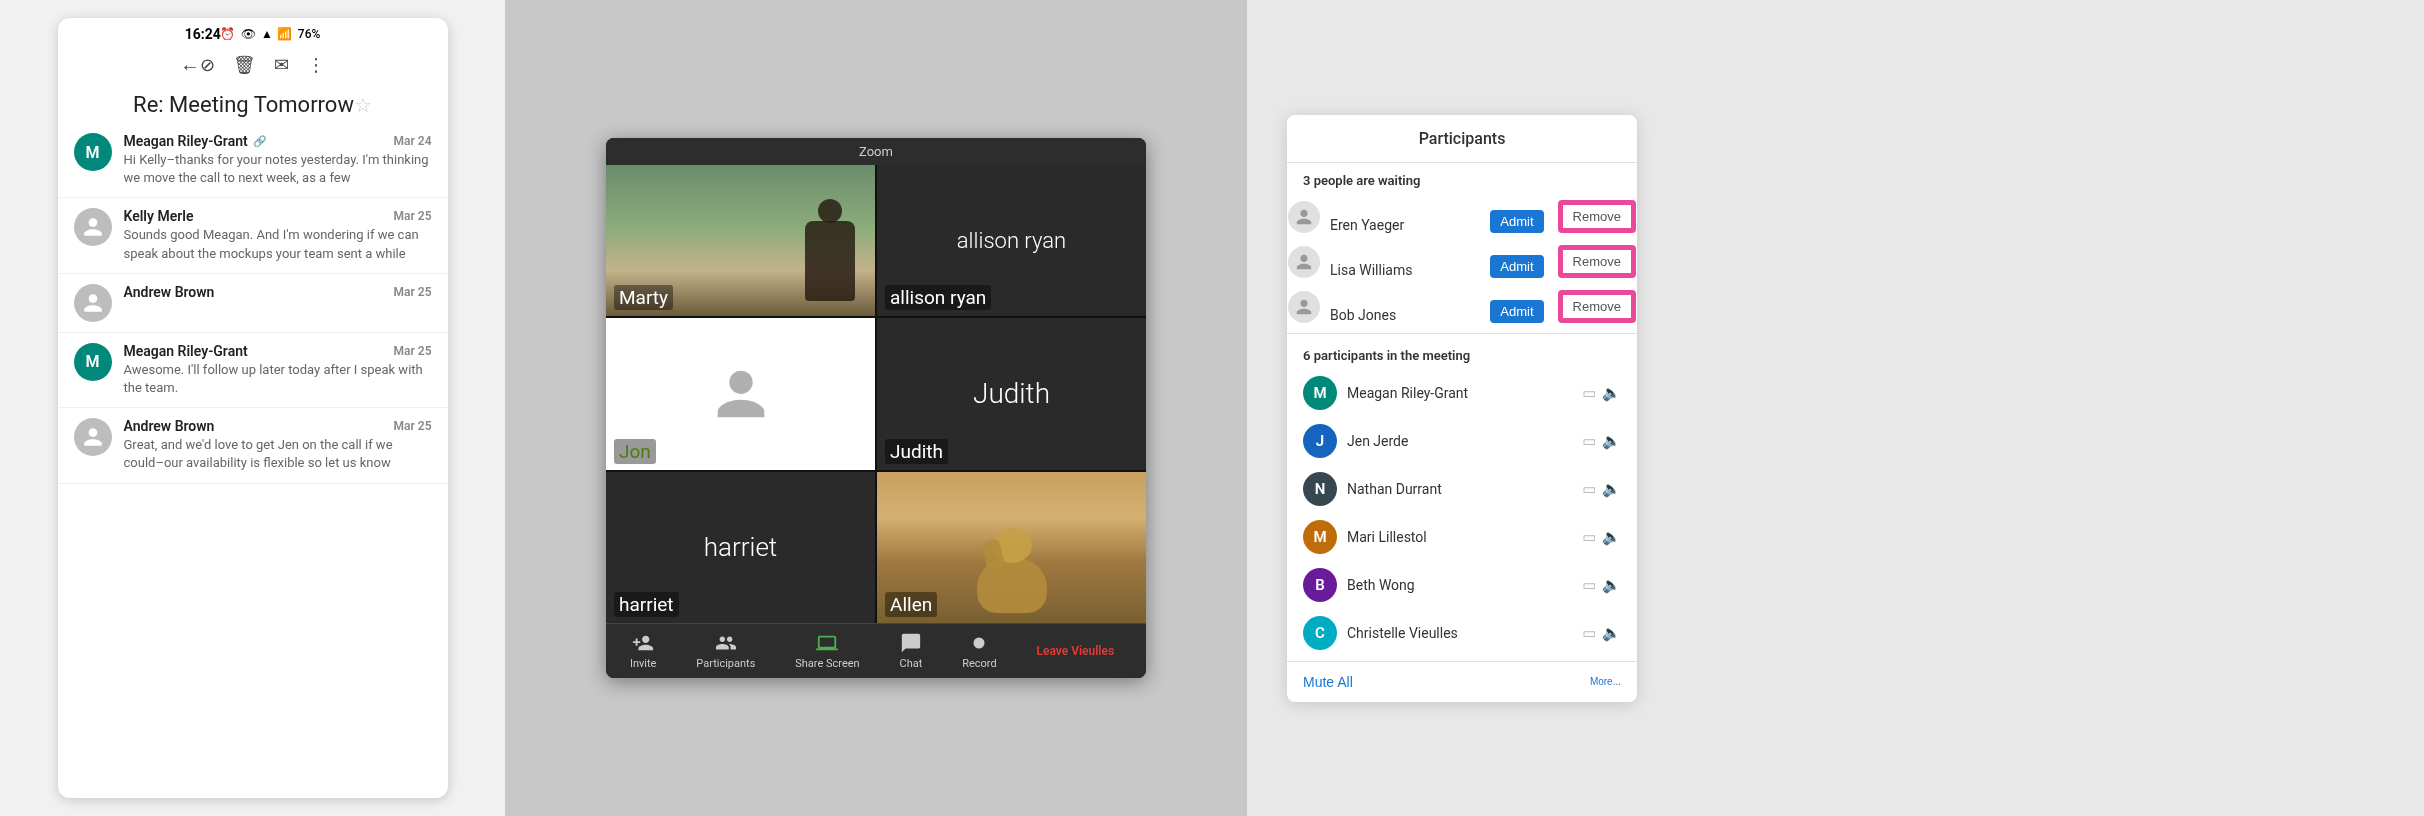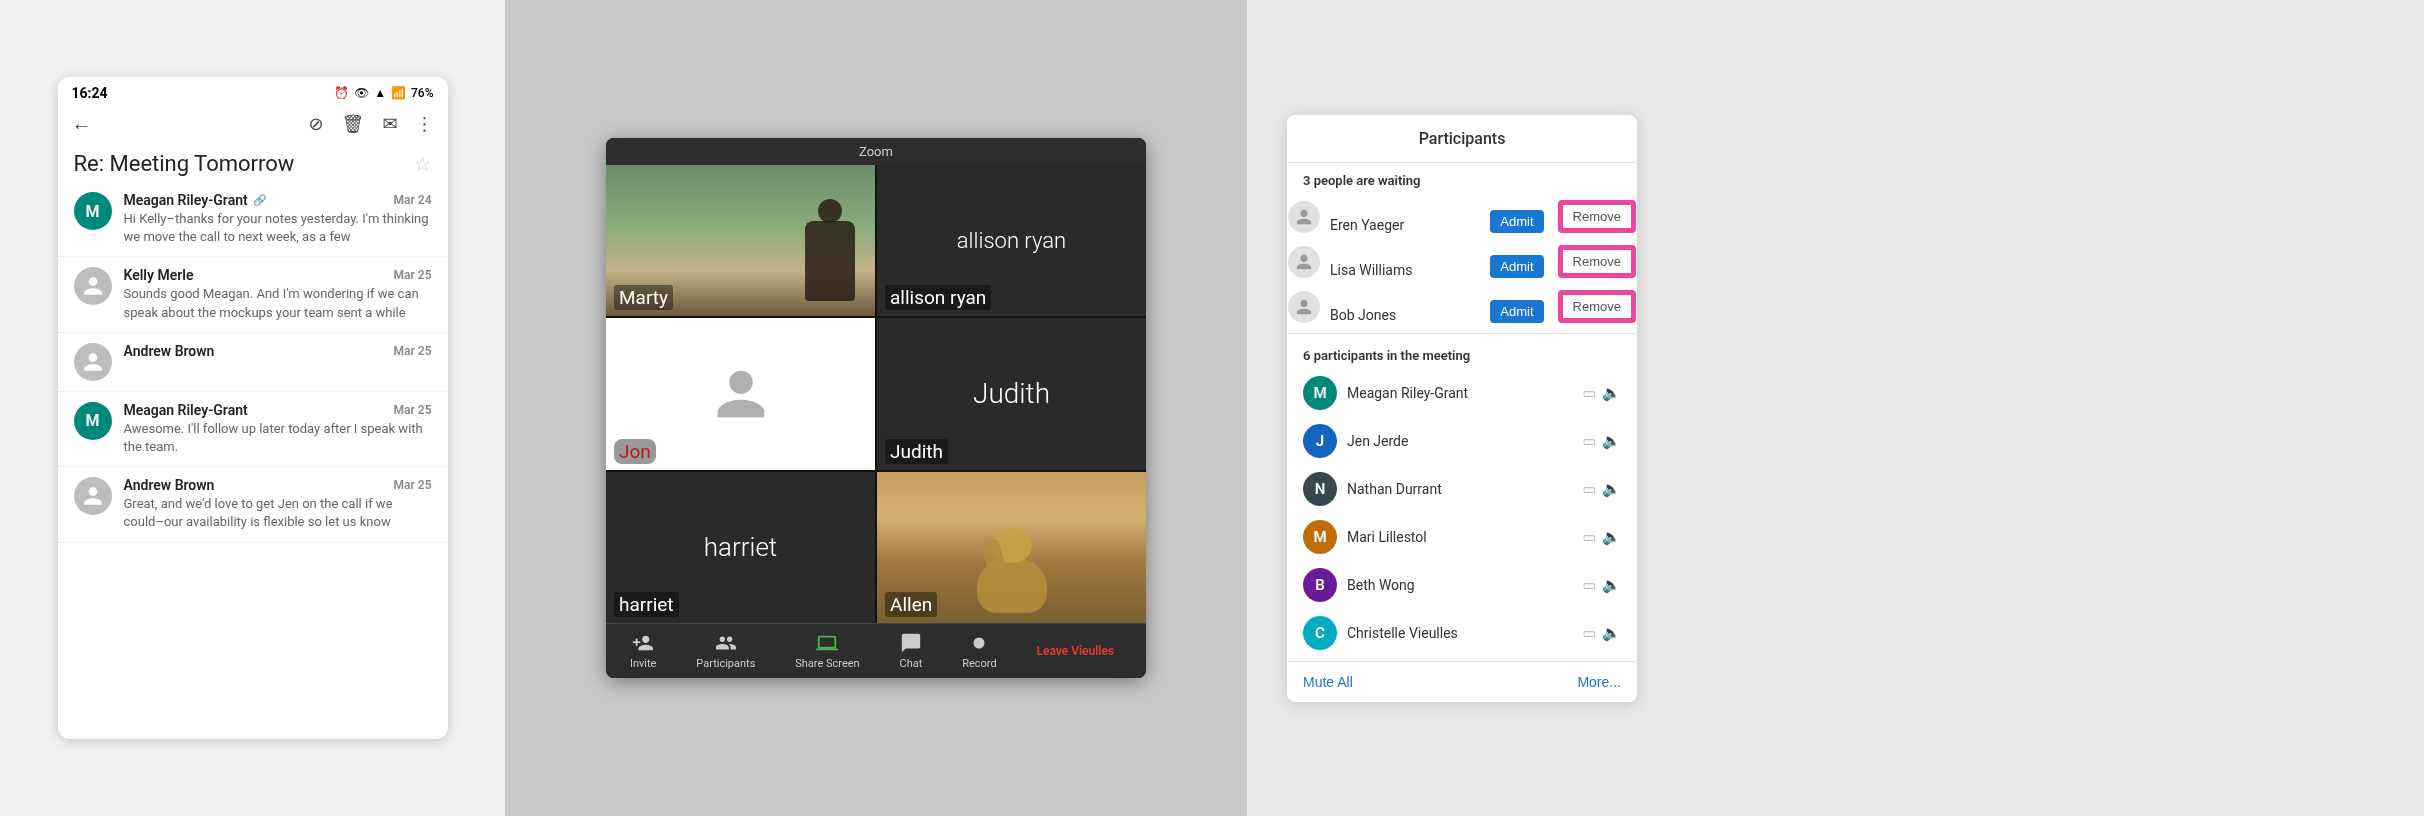--- a/index.html
+++ b/index.html
@@ -17,27 +17,28 @@
     .gmail-panel {
       width: 505px;
       height: 816px;
       background: #f1f1f1;
       display: flex;
       align-items: center;
       justify-content: center;
     }
     .phone-frame {
       width: 390px;
-      height: 662px;
+      height: 780px;
       background: #fff;
       border-radius: 12px;
       box-shadow: 0 2px 12px rgba(0,0,0,0.18);
       overflow: hidden;
       display: flex;
       flex-direction: column;
+      align-items: center;
     }
     .status-bar {
       background: #fff;
       padding: 8px 14px 4px 14px;
       display: flex;
       justify-content: space-between;
       align-items: center;
       font-size: 13px;
       font-weight: 500;
     }
@@ -306,21 +307,21 @@
     .mute-all-btn {
       color: #1976d2;
       font-size: 14px;
       font-weight: 500;
       background: none;
       border: none;
       cursor: pointer;
     }
     .more-btn {
       color: #1976d2;
-      font-size: 14px;
+      font-size: 10px;
       font-weight: 500;
       background: none;
       border: none;
       cursor: pointer;
     }
   </style>
 </head>
 <body>
 
 <div class="gmail-panel">
@@ -445,21 +446,21 @@
         <span class="zoom-cell-label">allison ryan</span>
       </div>
 
       <div class="zoom-cell" style="background:#fff;">
         <div class="zoom-avatar-placeholder">
           <svg viewBox="0 0 24 24" style="width:70px;height:70px;fill:#b0b0b0;">
             <circle cx="12" cy="8" r="4"></circle>
             <path d="M12 14c-5 0-8 2.5-8 4v2h16v-2c0-1.5-3-4-8-4z"></path>
           </svg>
         </div>
-        <span class="zoom-cell-label" style="color:#b91c1c;border-radius:8px;">Jon</span>
+        <span class="zoom-cell-label" style="color:#4d7c0f;">Jon</span>
       </div>
 
       <div class="zoom-cell" style="background:#2a2a2a;">
         <span class="zoom-cell-name" style="font-size:28px;">Judith</span>
         <span class="zoom-cell-label">Judith</span>
       </div>
 
       <div class="zoom-cell" style="background:#2a2a2a;">
         <span class="zoom-cell-name" style="font-size:26px;">harriet</span>
         <span class="zoom-cell-label">harriet</span>

